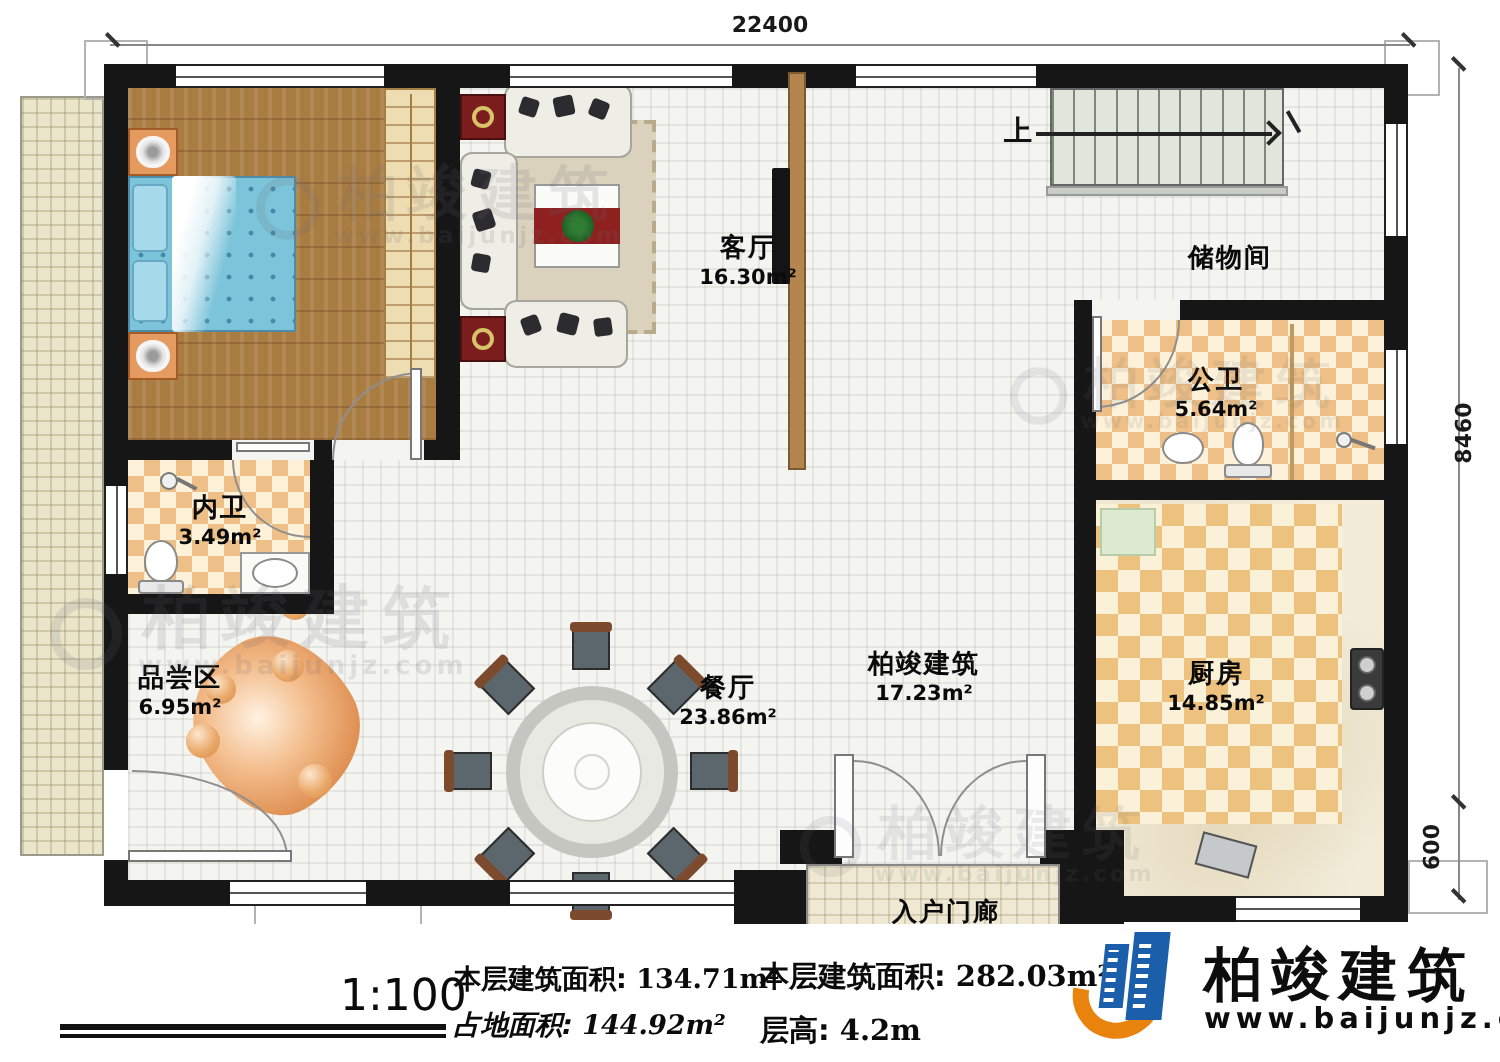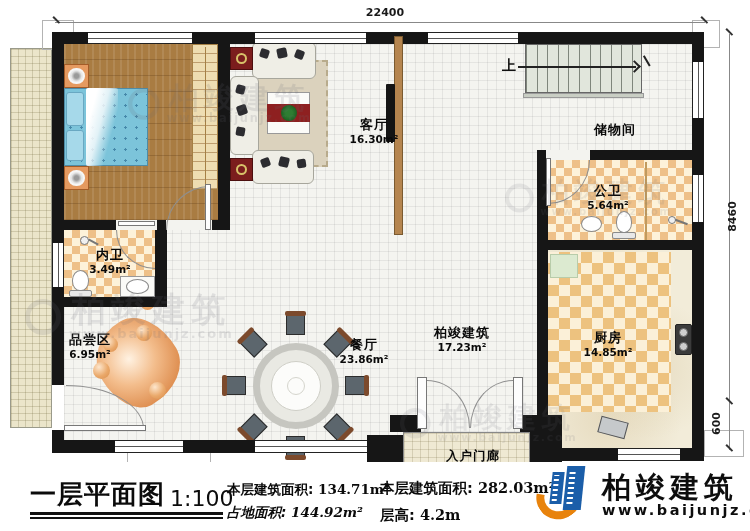--- a/index.html
+++ b/index.html
@@ -353,21 +353,20 @@
   </div>
   <div class="wm" style="left:400px;top:402px;transform:scale(.85);transform-origin:left top;opacity:.12;">
     <span class="wm-ring"></span>
     <span class="wm-col">
         <span class="wm-text">柏竣建筑</span>
     <span class="wm-site">www.baijunjz.com</span>
       </span>
   </div>
 
   <div class="titlebar"></div>
-  <div class="tb-title">一层平面图</div>
   <div class="tb-scale">1:100</div>
   <div class="tb-rule" style="left:30px;top:512px;width:193px;height:2.5px;"></div>
   <div class="tb-rule" style="left:30px;top:517px;width:193px;height:1.5px;"></div>
   <div class="tb-stat" style="left:227px;top:481px;">
     <span>本层建筑面积:</span>
     <span class="num">134.71m²</span>
   </div>
   <div class="tb-stat" style="left:227px;top:504px;font-style:italic;">
     <span>占地面积:</span>
     <span class="num">144.92m²</span>

